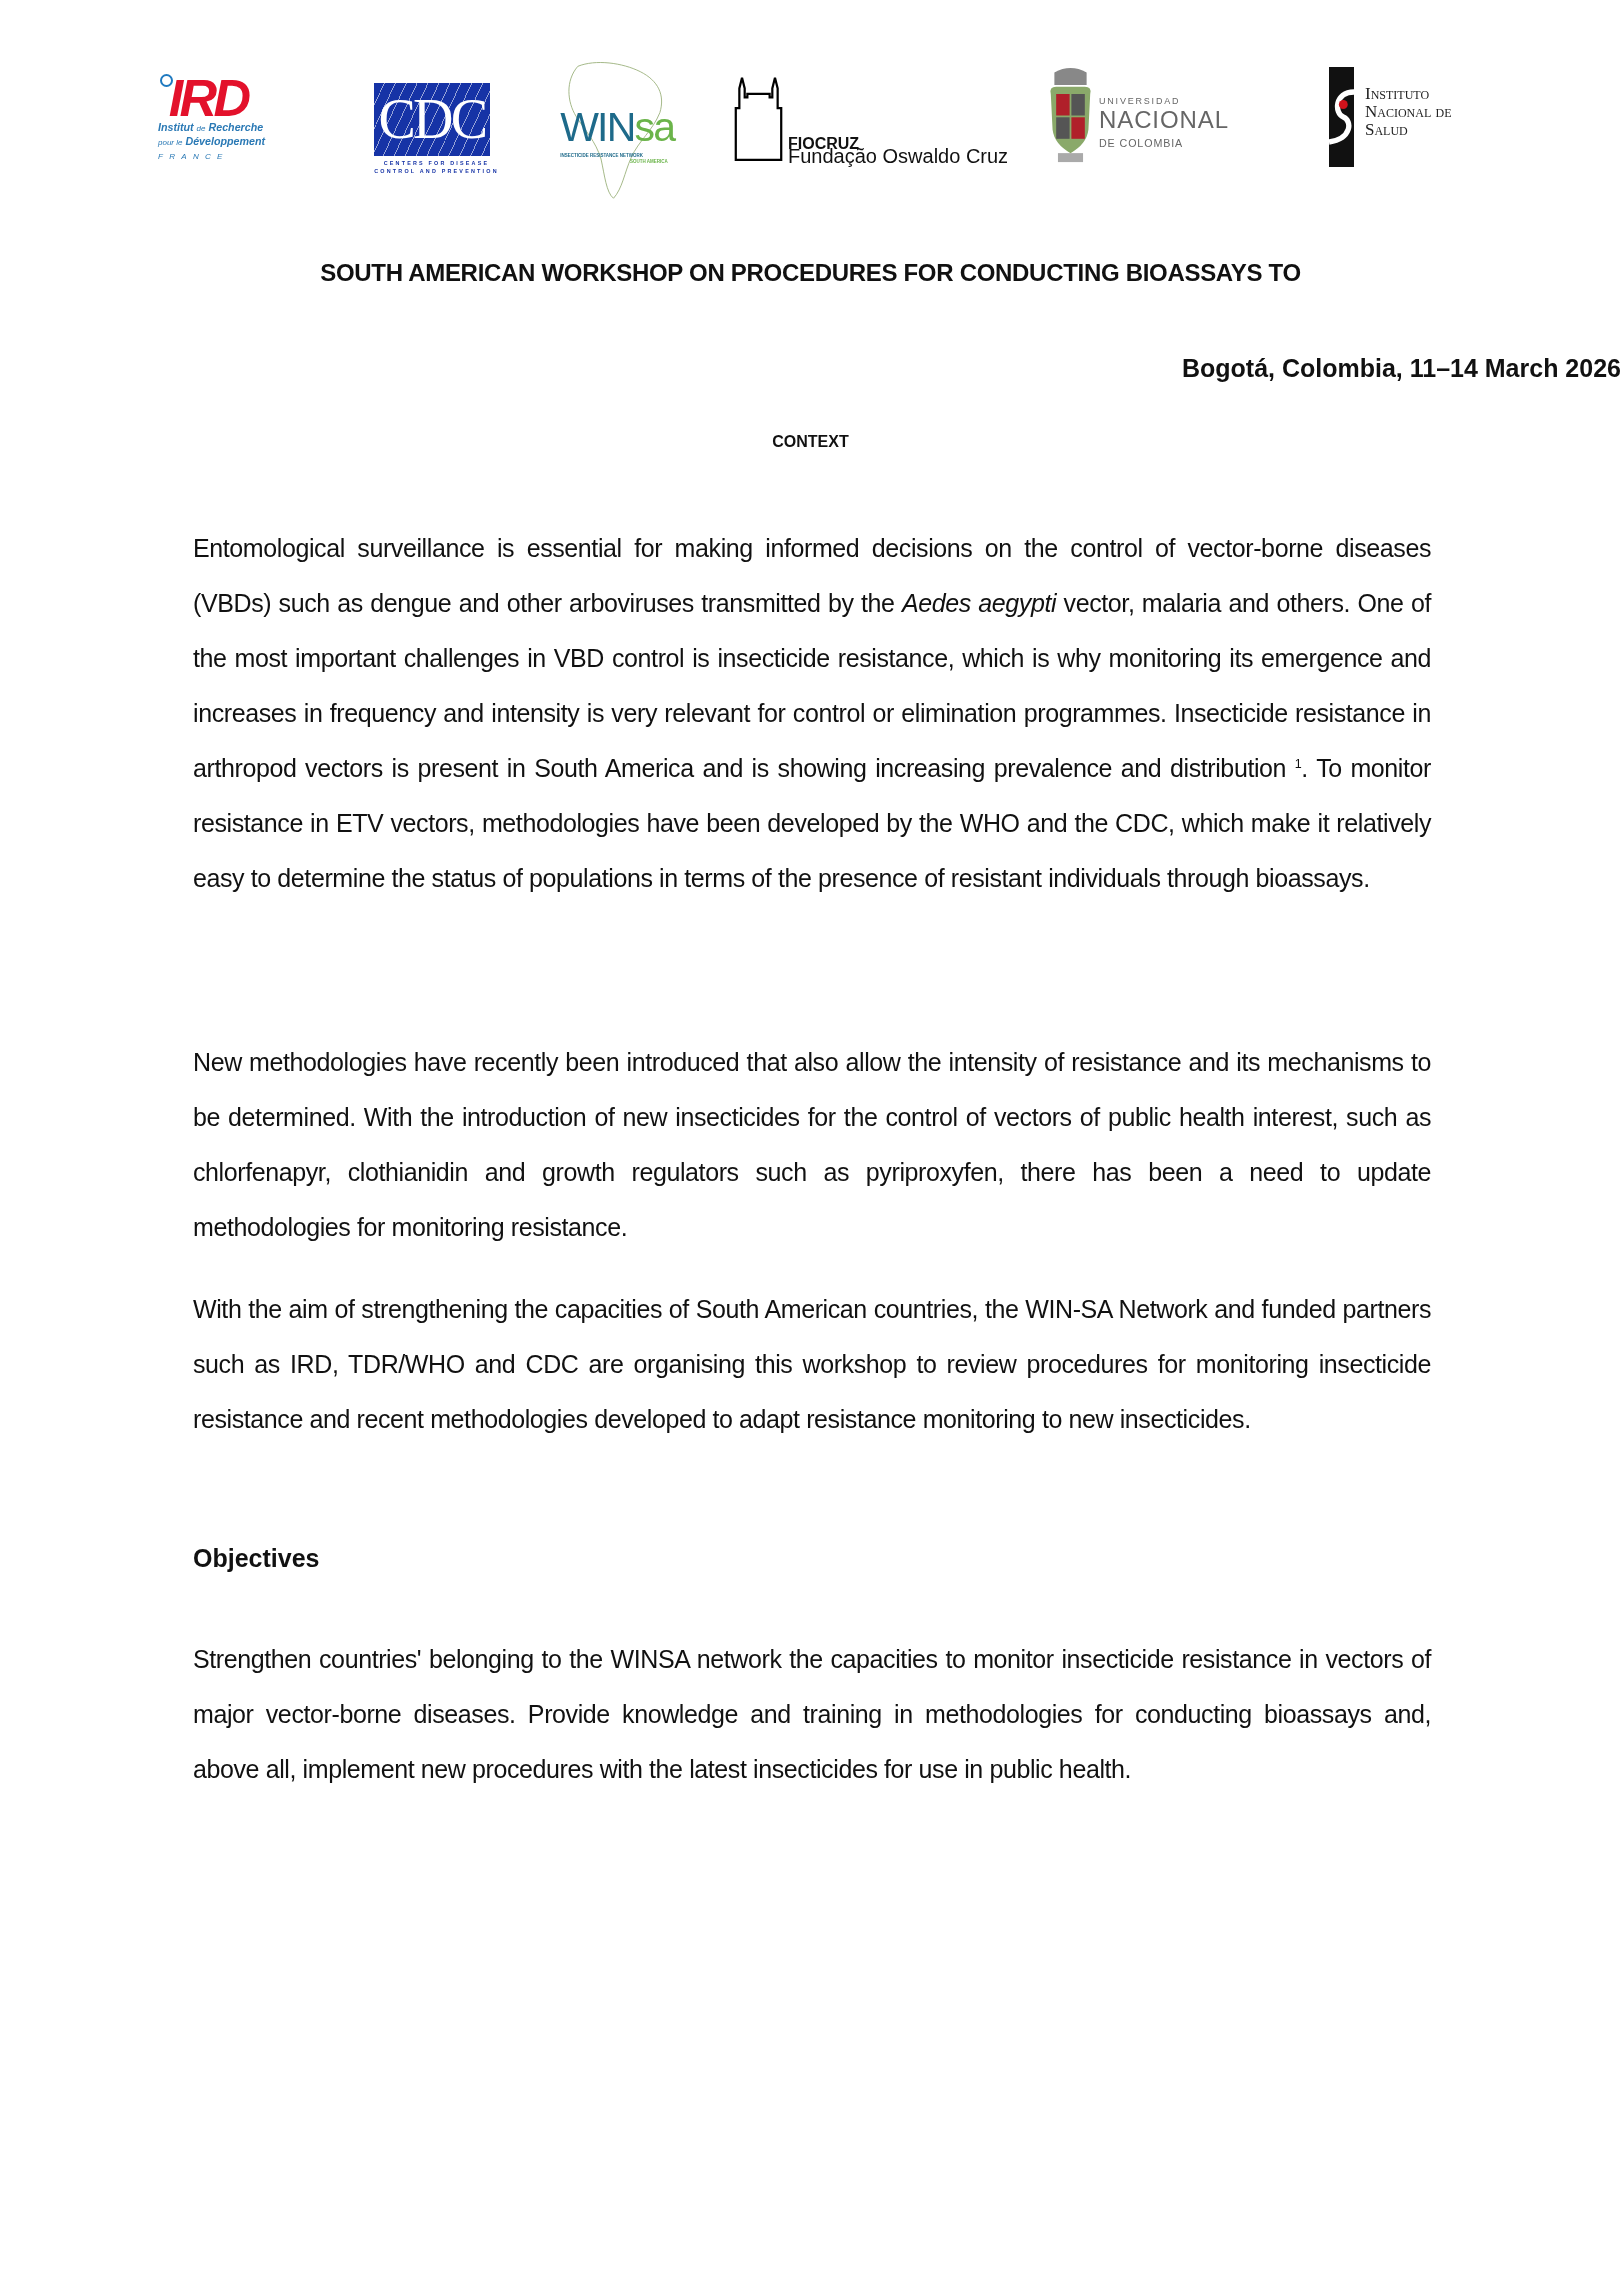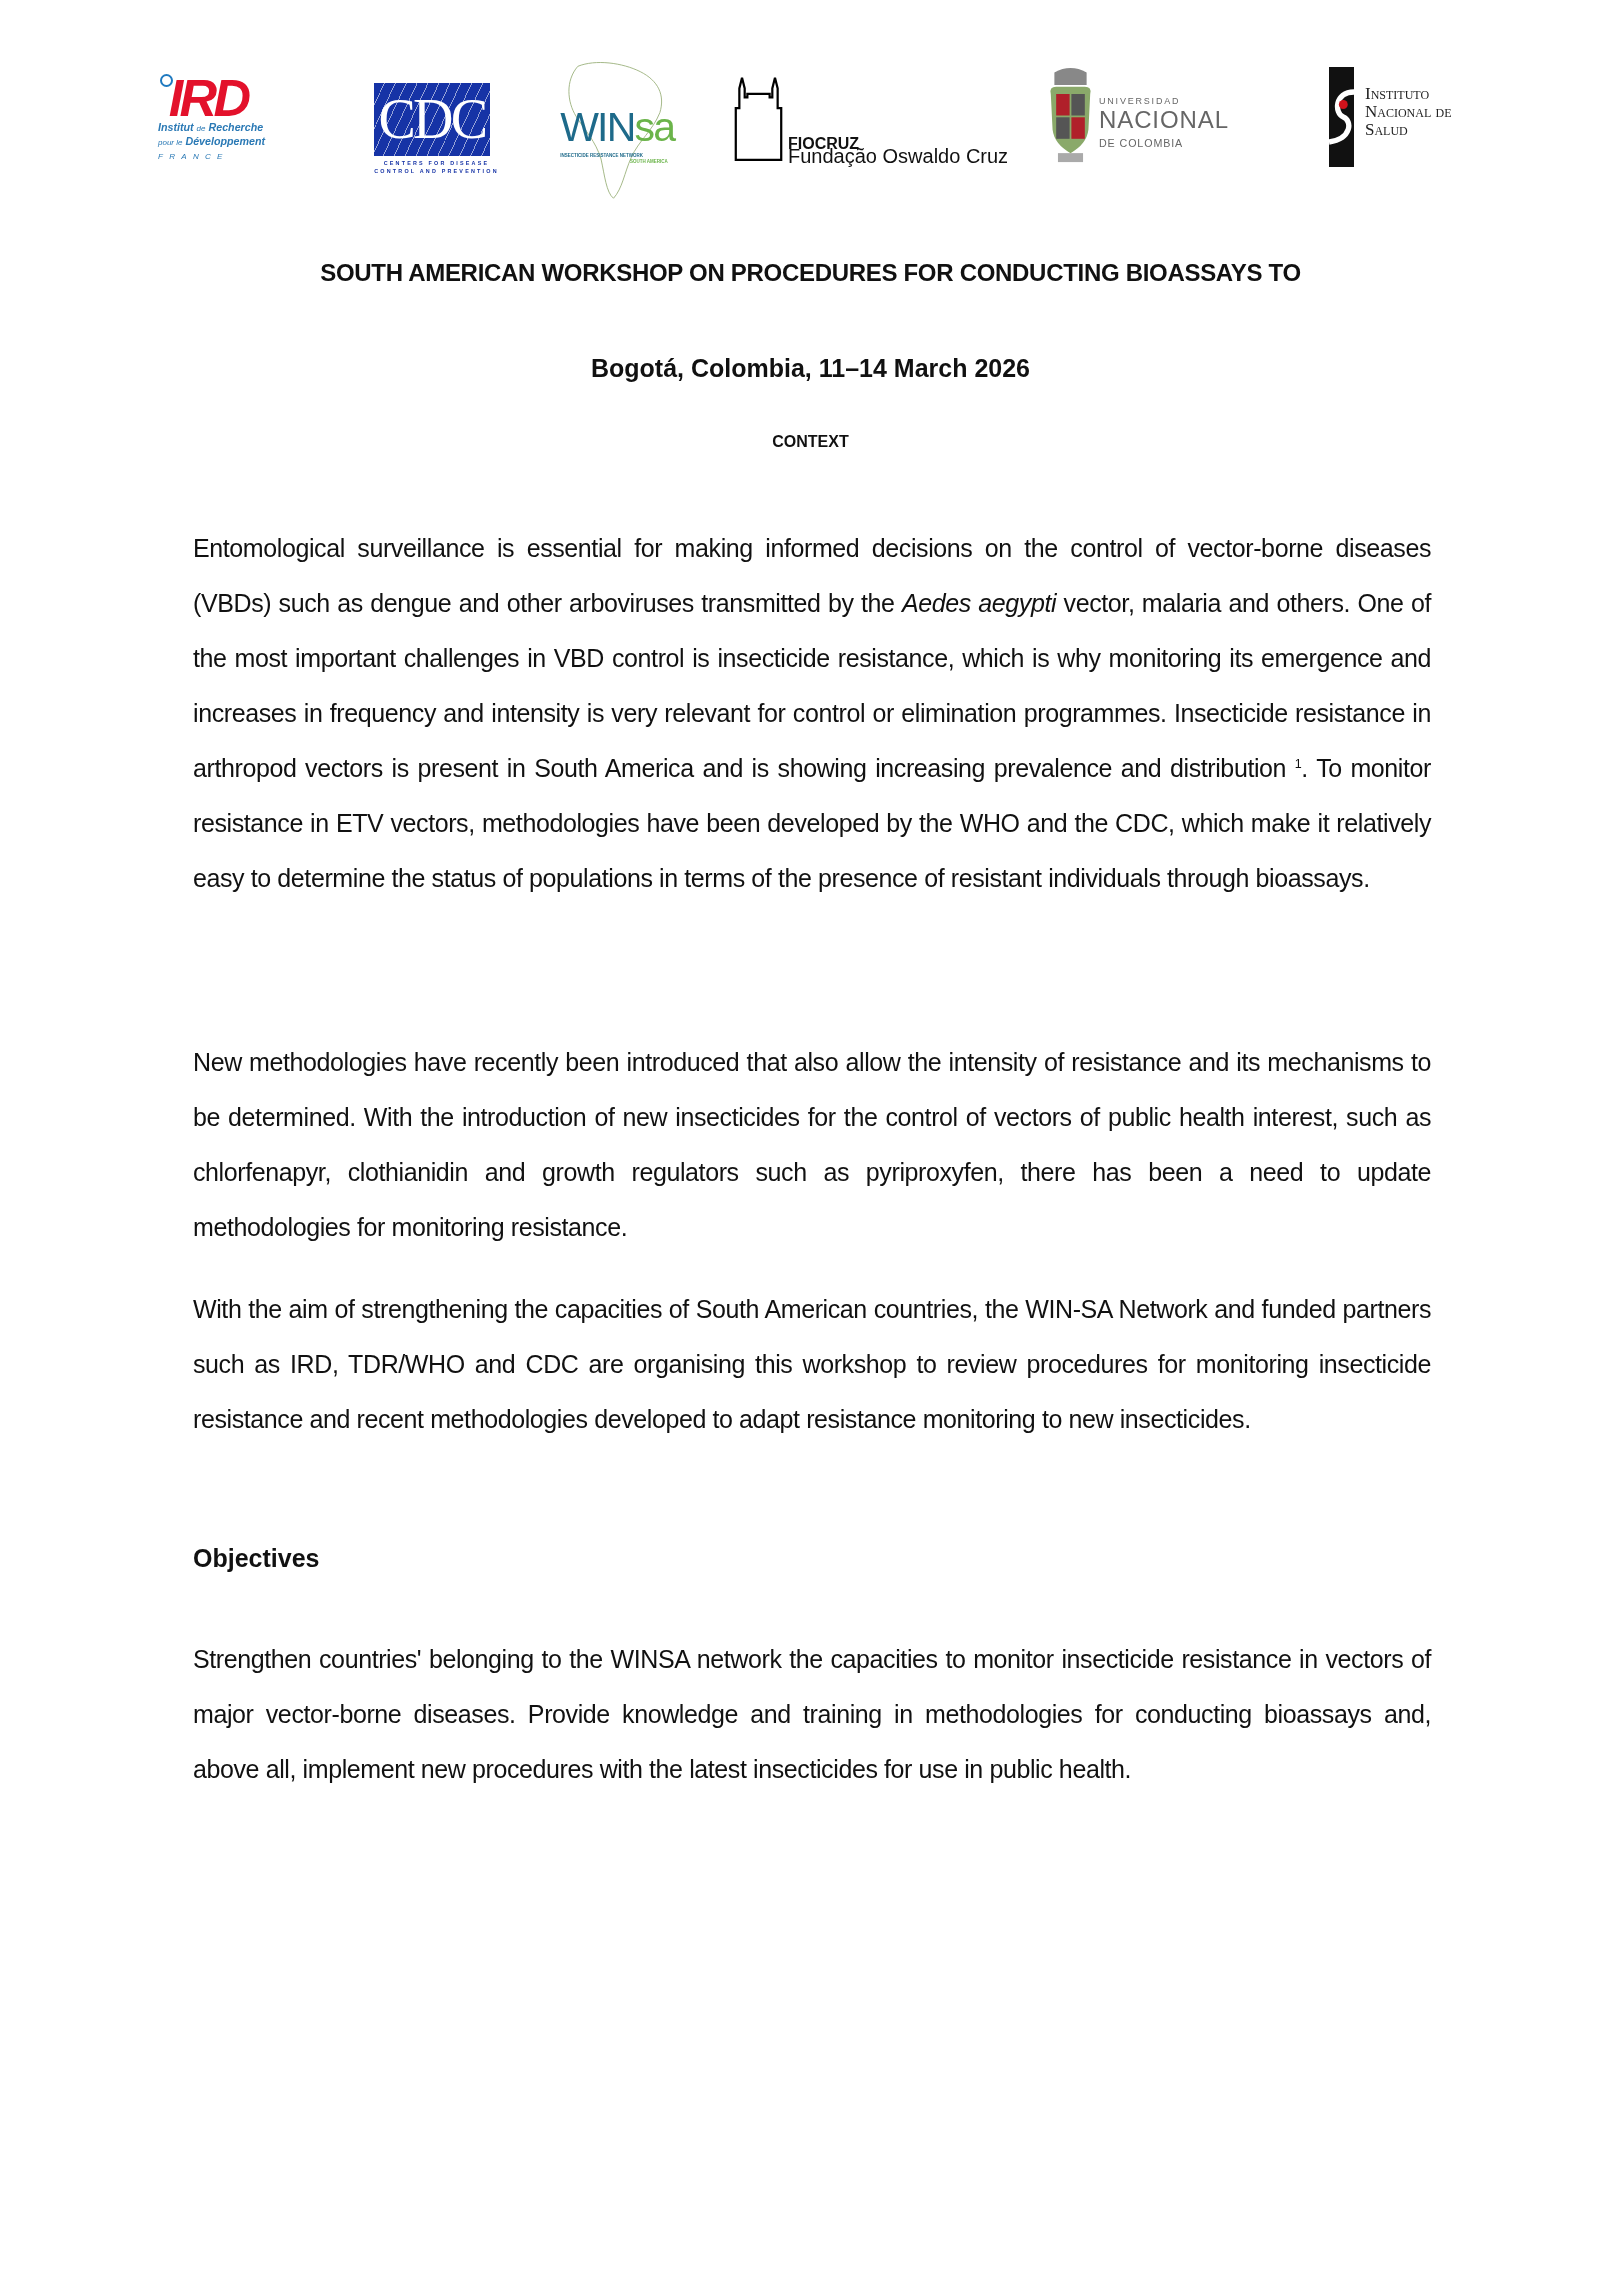--- a/index.html
+++ b/index.html
@@ -48,21 +48,21 @@
   .unal-t3 { position: absolute; left: 50px; top: 70px; font-size: 10.7px; letter-spacing: 0.9px; color: #666; }
 
   
   .ins { left: 1195px; top: 13.4px; width: 179px; height: 103px; }
   .ins-bar { position: absolute; left: 0; top: 0; width: 25px; height: 100px; }
   .ins-text { position: absolute; left: 36px; top: 18px; font-family: "Liberation Serif", serif; font-size: 17px; line-height: 18px; color: #222; font-variant: small-caps; }
 
   
   .title { position: absolute; top: 253px; left: 0; width: 1621px; text-align: center; font-weight: bold;
            font-size: 24px; line-height: 39px; letter-spacing: -0.3px; }
-  .date { position: absolute; top: 354px; left: 0; width: 1621px; text-align: center; font-weight: bold; font-size: 25px; }
+  .date { position: absolute; top: 354px; left: 0; width: 1621px; text-align: right; font-weight: bold; font-size: 25px; }
   .context-h { position: absolute; top: 433px; left: 0; width: 1621px; text-align: center; font-weight: bold; font-size: 16px; }
 
   .body { position: absolute; left: 193px; width: 1238px; font-size: 25px; line-height: 55px;
           text-align: justify; letter-spacing: -0.4px; }
   .p1 { top: 521px; }
   .p2 { top: 1035px; }
   .p3 { top: 1282px; }
   .obj-h { position: absolute; left: 193px; top: 1544px; font-weight: bold; font-size: 25px; }
   .p4 { top: 1632px; }
   .body p { margin: 0; }

